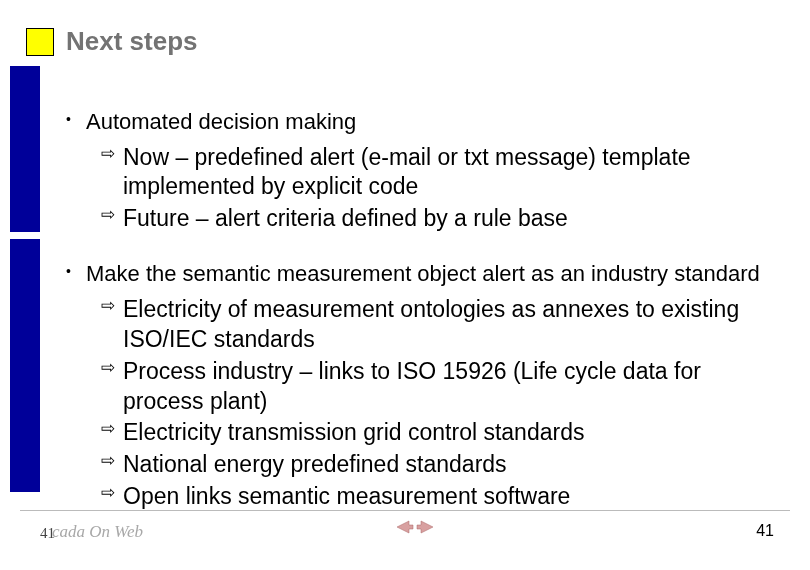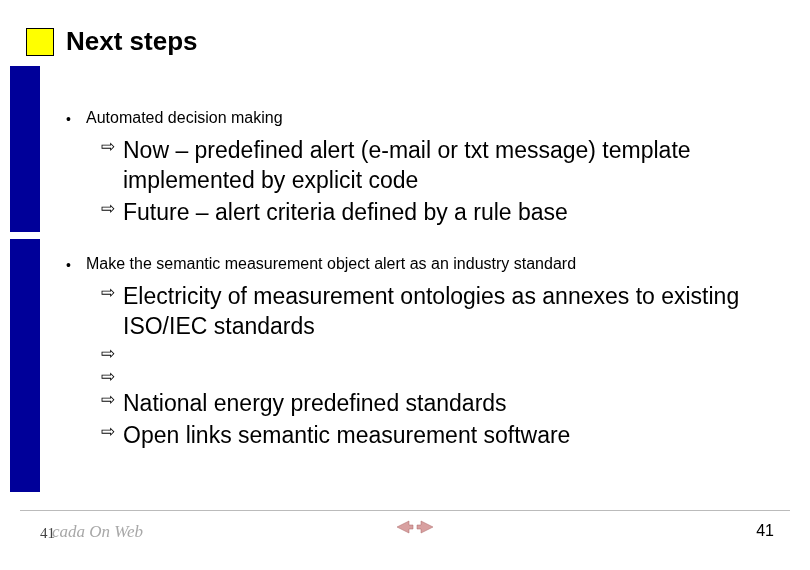--- a/index.html
+++ b/index.html
@@ -19,21 +19,21 @@
     height: 28px;
     background: #ffff00;
     border: 1px solid #000;
   }
   .slide-title {
     position: absolute;
     top: 26px;
     left: 66px;
     font-size: 26px;
     font-weight: bold;
-    color: #000000;
+    color: #737373;
   }
   .blue-band-1 {
     position: absolute;
     top: 66px;
     left: 10px;
     width: 30px;
     height: 166px;
     background: #000099;
   }
   .blue-band-2 {
@@ -57,21 +57,21 @@
     display: flex;
     margin-bottom: 4px;
   }
   .dot {
     width: 20px;
     flex-shrink: 0;
     font-size: 14px;
     line-height: 22px;
   }
   .bullet-text {
-    font-size: 16px;
+    font-size: 22px;
   }
   .sub-list {
     margin-left: 35px;
     margin-top: 6px;
     margin-bottom: 26px;
   }
   .sub-row {
     display: flex;
     margin-bottom: 2px;
   }
@@ -172,23 +172,25 @@
     <div class="dot">•</div>
     <div class="bullet-text">Make the semantic measurement object alert as an industry standard</div>
   </div>
   <div class="sub-list">
     <div class="sub-row">
       <div class="arrow">⇨</div>
       <div class="sub-text">Electricity of measurement ontologies as annexes to existing ISO/IEC standards</div>
     </div>
     <div class="sub-row">
       <div class="arrow">⇨</div>
-    </div>
-    <div class="sub-row">
-      <div class="arrow">⇨</div>
+      <div class="sub-text">Process industry – links to ISO 15926 (Life cycle data for process plant)</div>
+    </div>
+    <div class="sub-row">
+      <div class="arrow">⇨</div>
+      <div class="sub-text">Electricity transmission grid control standards</div>
     </div>
     <div class="sub-row">
       <div class="arrow">⇨</div>
       <div class="sub-text">National energy predefined standards</div>
     </div>
     <div class="sub-row">
       <div class="arrow">⇨</div>
       <div class="sub-text">Open links semantic measurement software</div>
     </div>
   </div>

